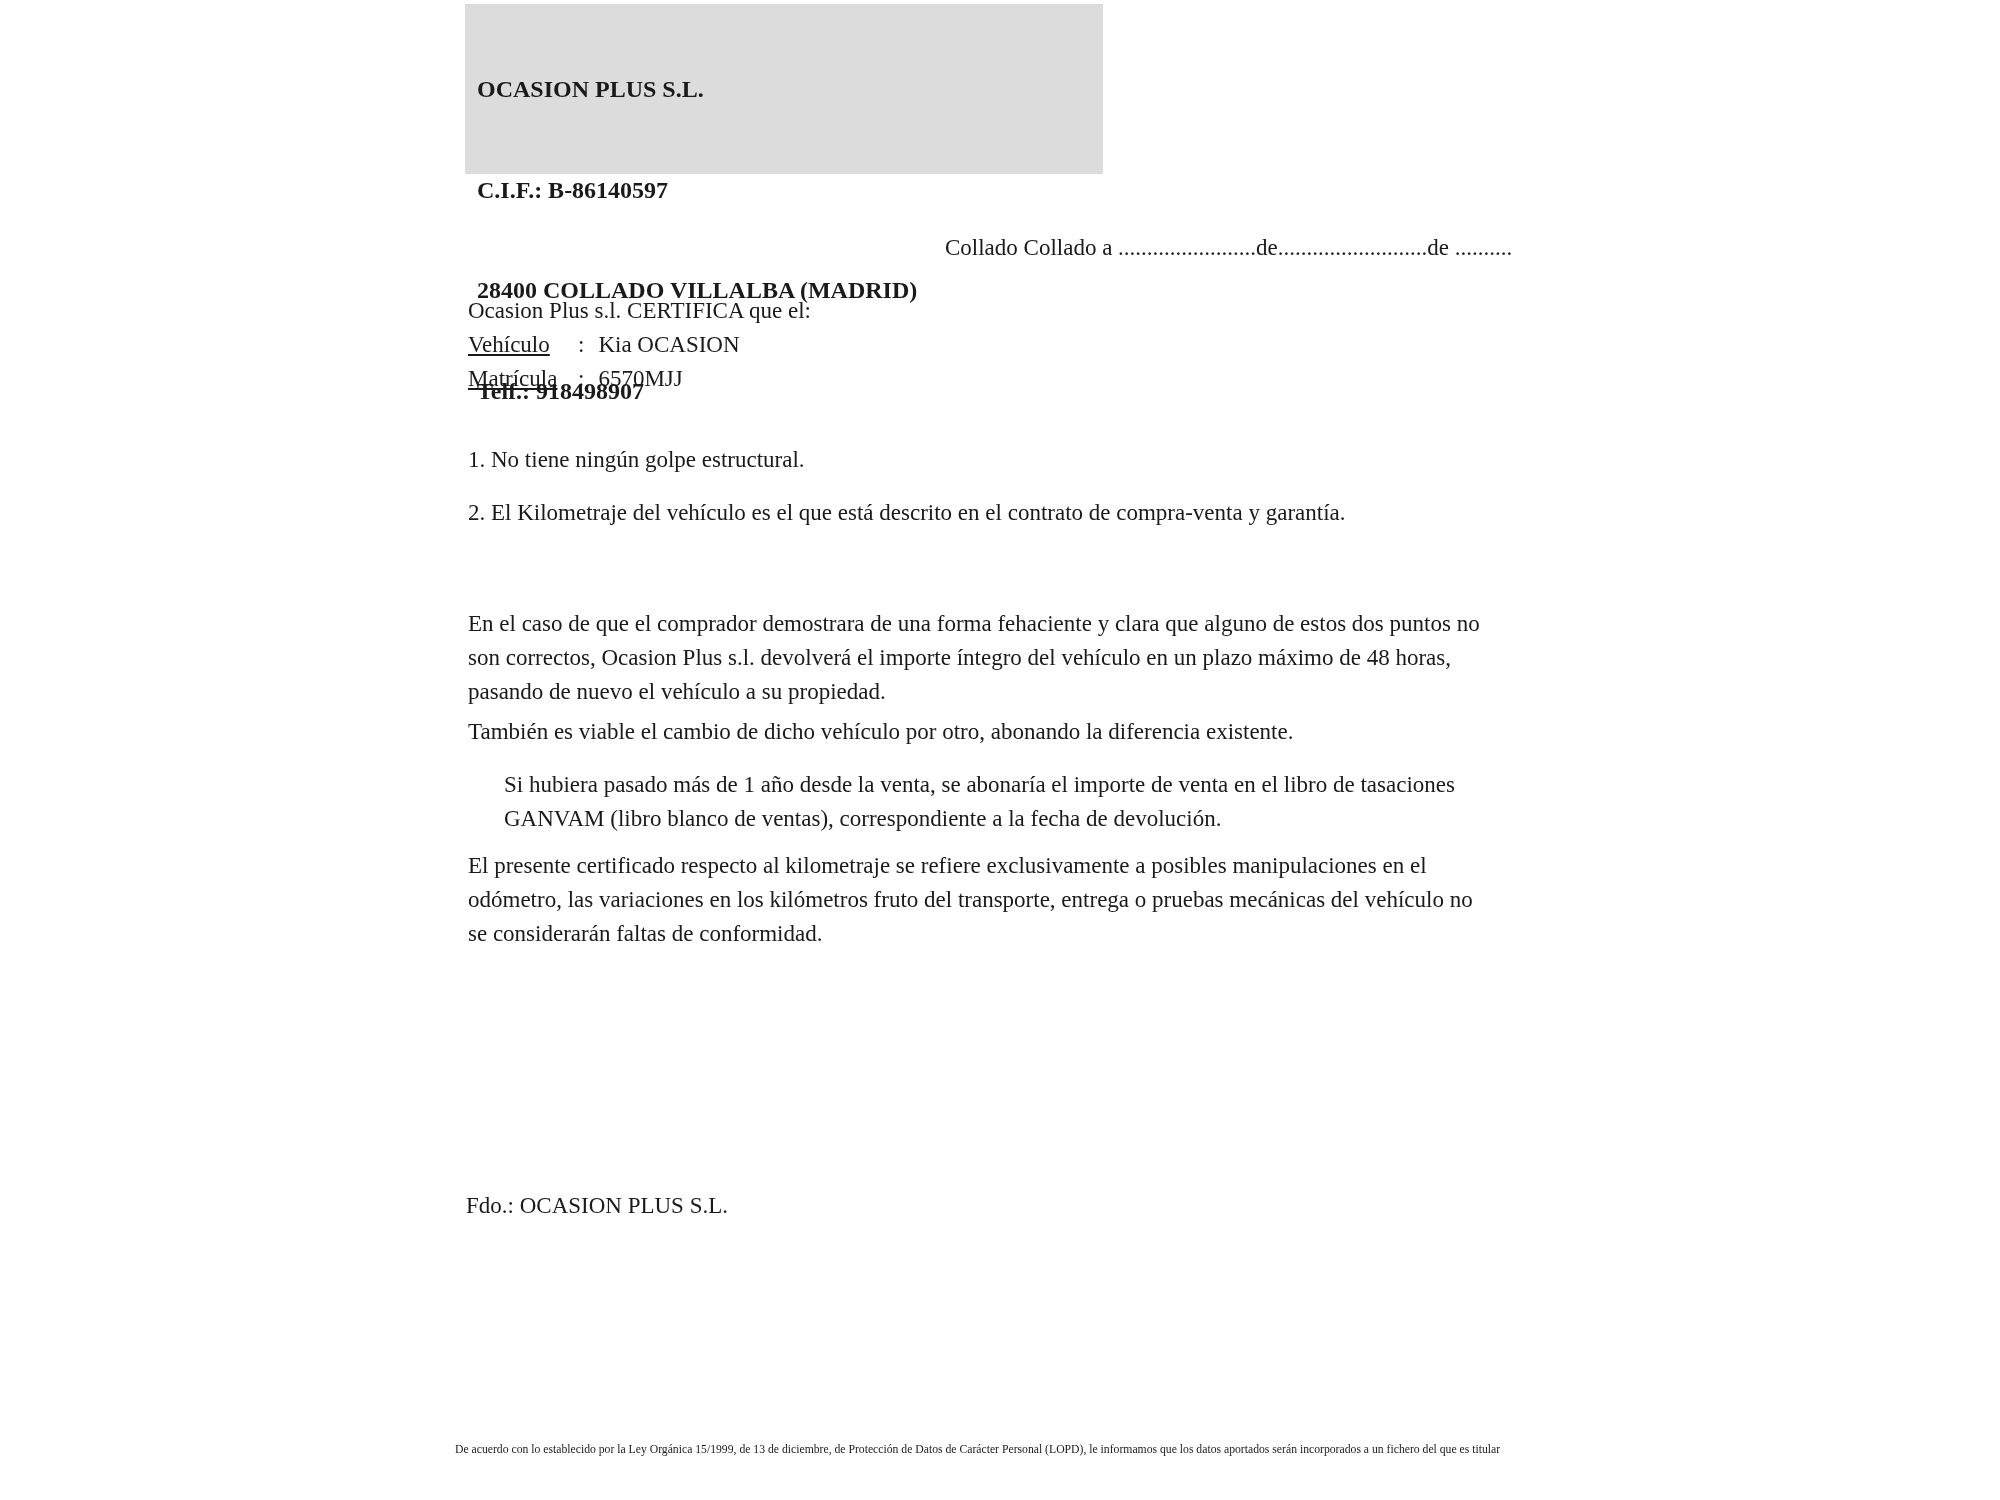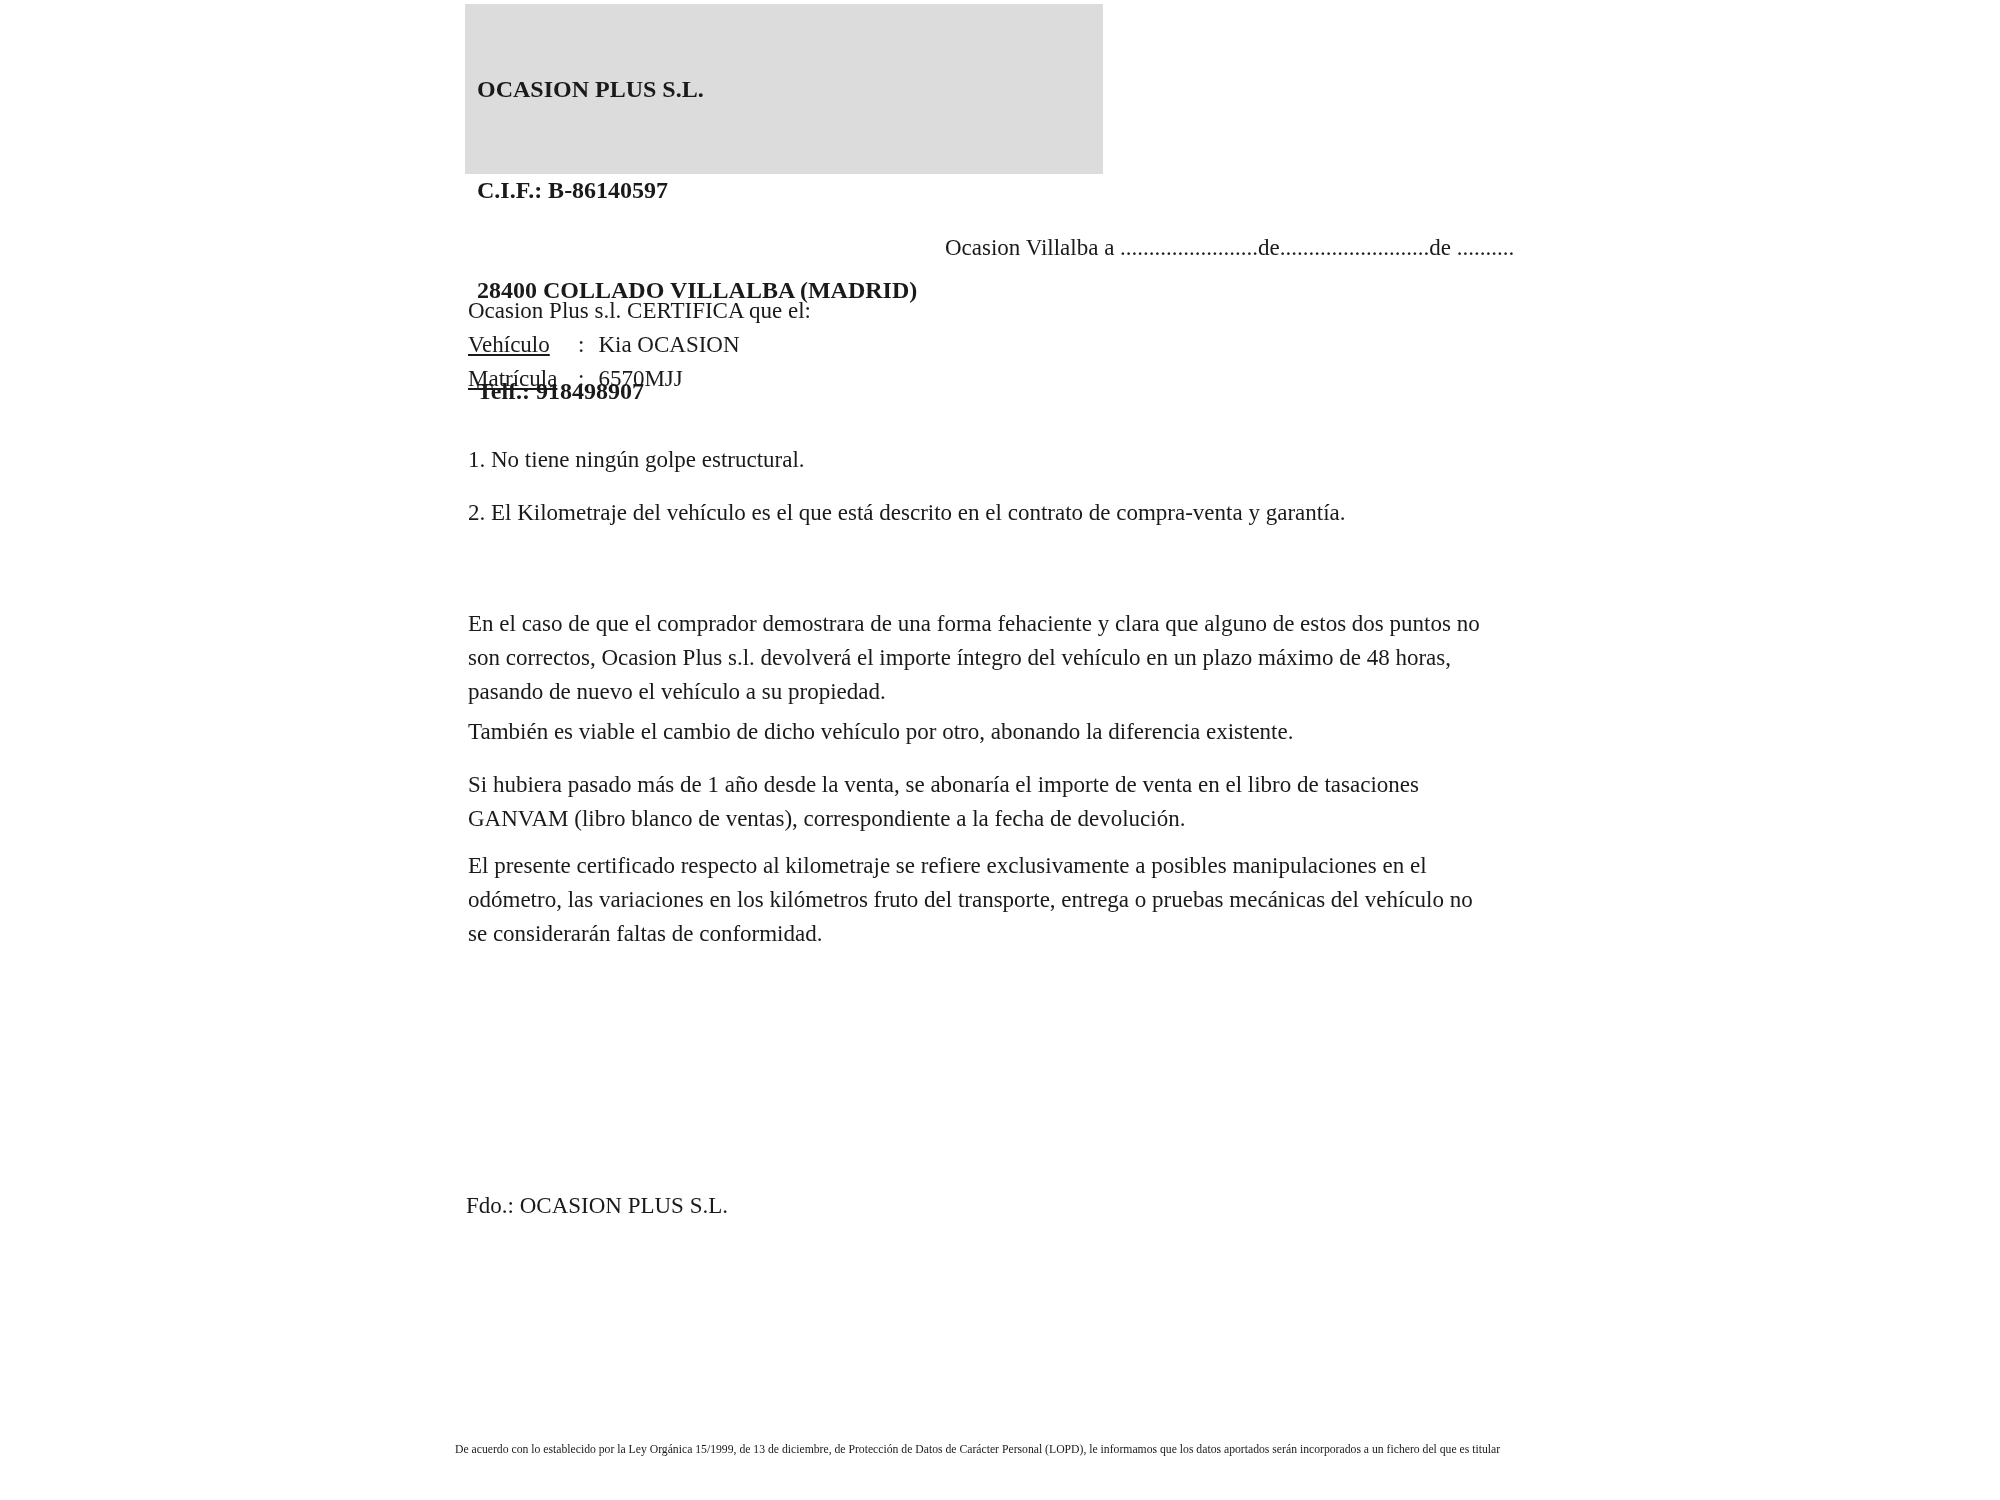--- a/index.html
+++ b/index.html
@@ -46,21 +46,21 @@
     left: 468px;
     width: 1140px;
     font-size: 23px;
     line-height: 34px;
     white-space: pre;
   }
   .cond-1 { top: 443px; }
   .cond-2 { top: 496px; }
   .para-1 { top: 607px; }
   .para-2 { top: 715px; }
-  .para-3 { top: 768px; }
+  .para-3 { top: 768px; margin-left: 36px; }
   .para-4 { top: 849px; }
 
   
   .signature { left: 466px; top: 1189px; font-size: 23px; line-height: 34px; white-space: pre; }
 
   
   .legal {
     left: 455px; top: 1414px;
     width: 1180px;
     font-size: 11.7px;
@@ -73,21 +73,21 @@
 
 <div class="page">
 
   <div class="abs company-box">
     <div>OCASION PLUS S.L.</div>
     <div>C.I.F.: B-86140597</div>
     <div>28400 COLLADO VILLALBA (MADRID)</div>
     <div>Telf.: 918498907</div>
   </div>
 
-  <div class="abs date-line">Ocasion Villalba a ........................de..........................de ..........</div>
+  <div class="abs date-line">Collado Collado a ........................de..........................de ..........</div>
 
   <div class="abs cert-block">
     <div>Ocasion Plus s.l. CERTIFICA que el:</div>
     <div>
       <span class="field-label"><span class="u">Vehículo</span></span><span>:</span><span class="field-value">Kia OCASION</span>
     </div>
     <div>
       <span class="field-label"><span class="u">Matrícula</span></span><span>:</span><span class="field-value">6570MJJ</span>
     </div>
   </div>

